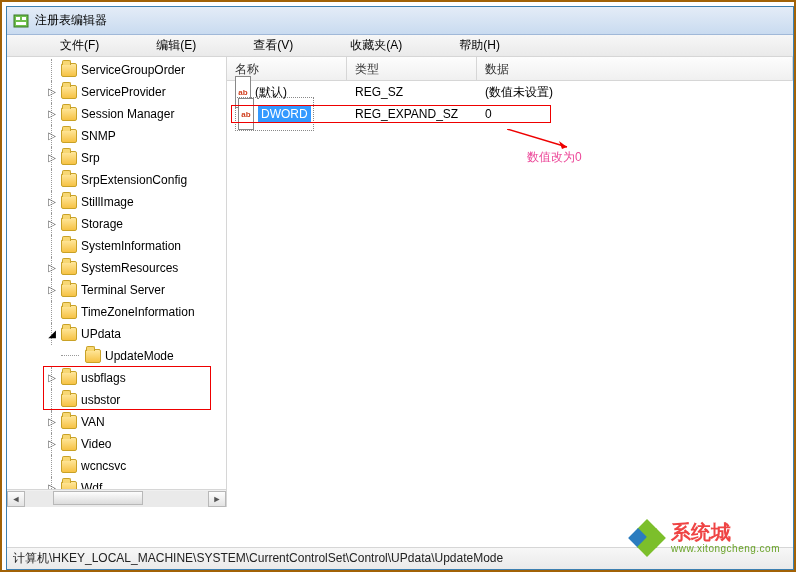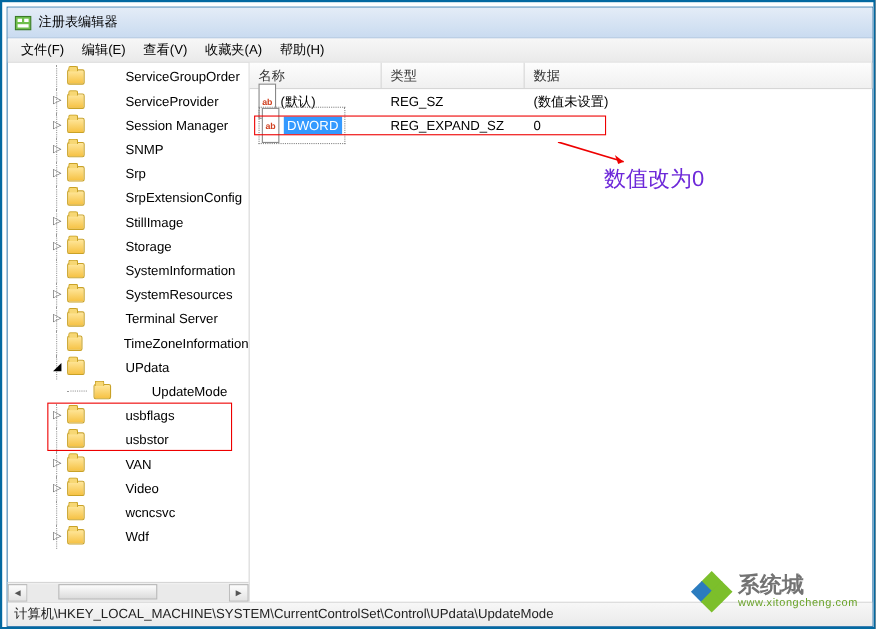--- a/index.html
+++ b/index.html
@@ -1,26 +1,26 @@
 <!DOCTYPE html>
 <html><head>
 <meta charset="utf-8">
 <style>
 * { box-sizing: border-box; margin: 0; padding: 0; font-family: "Microsoft YaHei", "Segoe UI", Tahoma, sans-serif; font-size: 12px; }
 body { width: 796px; height: 572px; background: #000; overflow: hidden; position: relative; }
-.outer-border { position: absolute; top: 0; left: 0; width: 796px; height: 572px; border: 2px solid #0369a1; background: #fff; }
+.outer-border { position: absolute; top: 0; left: 0; width: 796px; height: 572px; border: 2px solid #a16207; background: #fff; }
 .window { position: absolute; top: 4px; left: 4px; width: 788px; height: 564px; border: 1px solid #3c7fb1; background: #fff; display: flex; flex-direction: column; }
 .titlebar { height: 28px; background: linear-gradient(#e4ecf7, #c9dbf0); border-bottom: 1px solid #a0b8d8; display: flex; align-items: center; padding-left: 6px; gap: 6px; }
 .titlebar .icon-svg { width: 16px; height: 16px; }
 .menubar { height: 22px; background: linear-gradient(#f7f7f7, #eaeaea); border-bottom: 1px solid #d6d6d6; display: flex; align-items: center; padding-left: 4px; }
-.menubar span { padding: 2px 8px; cursor: default; }
+.menubar span { padding: 2px 8px; cursor: default; margin-left: 41px; }
 .content { flex: 1; display: flex; min-height: 0; }
 .tree-pane { width: 220px; border-right: 1px solid #d6d6d6; display: flex; flex-direction: column; min-height: 0; }
 .tree-scroll { flex: 1; overflow: hidden; position: relative; padding-top: 2px; }
-.tree-row { height: 22px; display: flex; align-items: center; white-space: nowrap; position: relative; padding-left: 54px; gap: 33px; }
+.tree-row { height: 22px; display: flex; align-items: center; white-space: nowrap; position: relative; padding-left: 54px; }
 .tree-row .caret { position: absolute; left: 40px; width: 10px; text-align: center; color: #5b5b5b; font-size: 10px; line-height: 10px; }
 .tree-row.expanded .caret { color: #000; }
 .tree-row .folder { margin-right: 4px; }
 .tree-row.child { padding-left: 78px; }
 .tree-row.child .folder { margin-right: 4px; }
 .tree-row.child .dots { position: absolute; left: 54px; top: 10px; width: 18px; border-top: 1px dotted #999; }
 .tree-row .dots-v { position: absolute; left: 44px; top: 0; bottom: 0; border-left: 1px dotted #999; }
 .folder { width: 16px; height: 14px; display: inline-block; background: linear-gradient(#ffe79c, #f6c244); border: 1px solid #c9a227; border-radius: 2px; position: relative; }
 .folder::before { content: ""; position: absolute; top: -4px; left: 0; width: 7px; height: 4px; background: #f7d774; border: 1px solid #c9a227; border-bottom: none; border-radius: 2px 2px 0 0; }
 .highlight-box { position: absolute; border: 1px solid #e00; pointer-events: none; }
@@ -39,26 +39,26 @@
 .list-row .cell { padding: 0 8px; }
 .cell-name { width: 120px; display: flex; align-items: center; gap: 4px; }
 .cell-type { width: 130px; }
 .cell-data { flex: 1; }
 .val-icon { width: 16px; height: 32px; border: 1px solid #888; background: #fff; display: flex; align-items: center; justify-content: center; font-size: 8px; font-weight: bold; color: #d04020; }
 .selected-name { background: #3399ff; color: #fff; padding: 1px 3px; }
 .selected-row-name { border: 1px dotted #888; display: flex; align-items: center; gap: 4px; padding: 0 2px; }
 .arrow-annot { position: absolute; left: 280px; top: 48px; width: 70px; height: 20px; pointer-events: none; }
 .arrow-line { stroke: #e00; stroke-width: 1.5; fill: none; }
 .arrow-head { fill: #e00; }
-.annot-text { position: absolute; left: 322px; top: 68px; color: #6d28d9; font-size: 20px; }
-.statusbar { height: 22px; background: linear-gradient(#f7f7f7, #eaeaea); border-top: 1px solid #d6d6d6; display: flex; align-items: center; padding-left: 6px; color: #222; }
+.annot-text { position: absolute; left: 300px; top: 68px; color: #ec4899; font-size: 12px; }
+.statusbar { height: 22px; background: linear-gradient(#f7f7f7, #eaeaea); border-top: 1px solid #d6d6d6; display: flex; align-items: center; padding-left: 6px; color: #222; margin-top: 40px; }
 .watermark { position: absolute; right: 14px; bottom: 16px; display: flex; align-items: center; gap: 8px; pointer-events: none; }
 .watermark .logo { width: 32px; height: 32px; position: relative; }
 .watermark .txt { display: flex; flex-direction: column; line-height: 1.1; }
-.watermark .big { font-size: 20px; font-weight: bold; color: #737373; }
+.watermark .big { font-size: 20px; font-weight: bold; color: #ef4444; }
 .watermark .small { font-size: 10px; color: #6aa329; letter-spacing: 0.5px; }
 .diamond { position: absolute; width: 14px; height: 14px; transform: rotate(45deg); }
 .diamond.g { background: #7cbf2b; }
 .diamond.b { background: #2b7cbf; }
 </style>
 </head>
 <body>
 
 <div class="outer-border">
 <div class="window">

